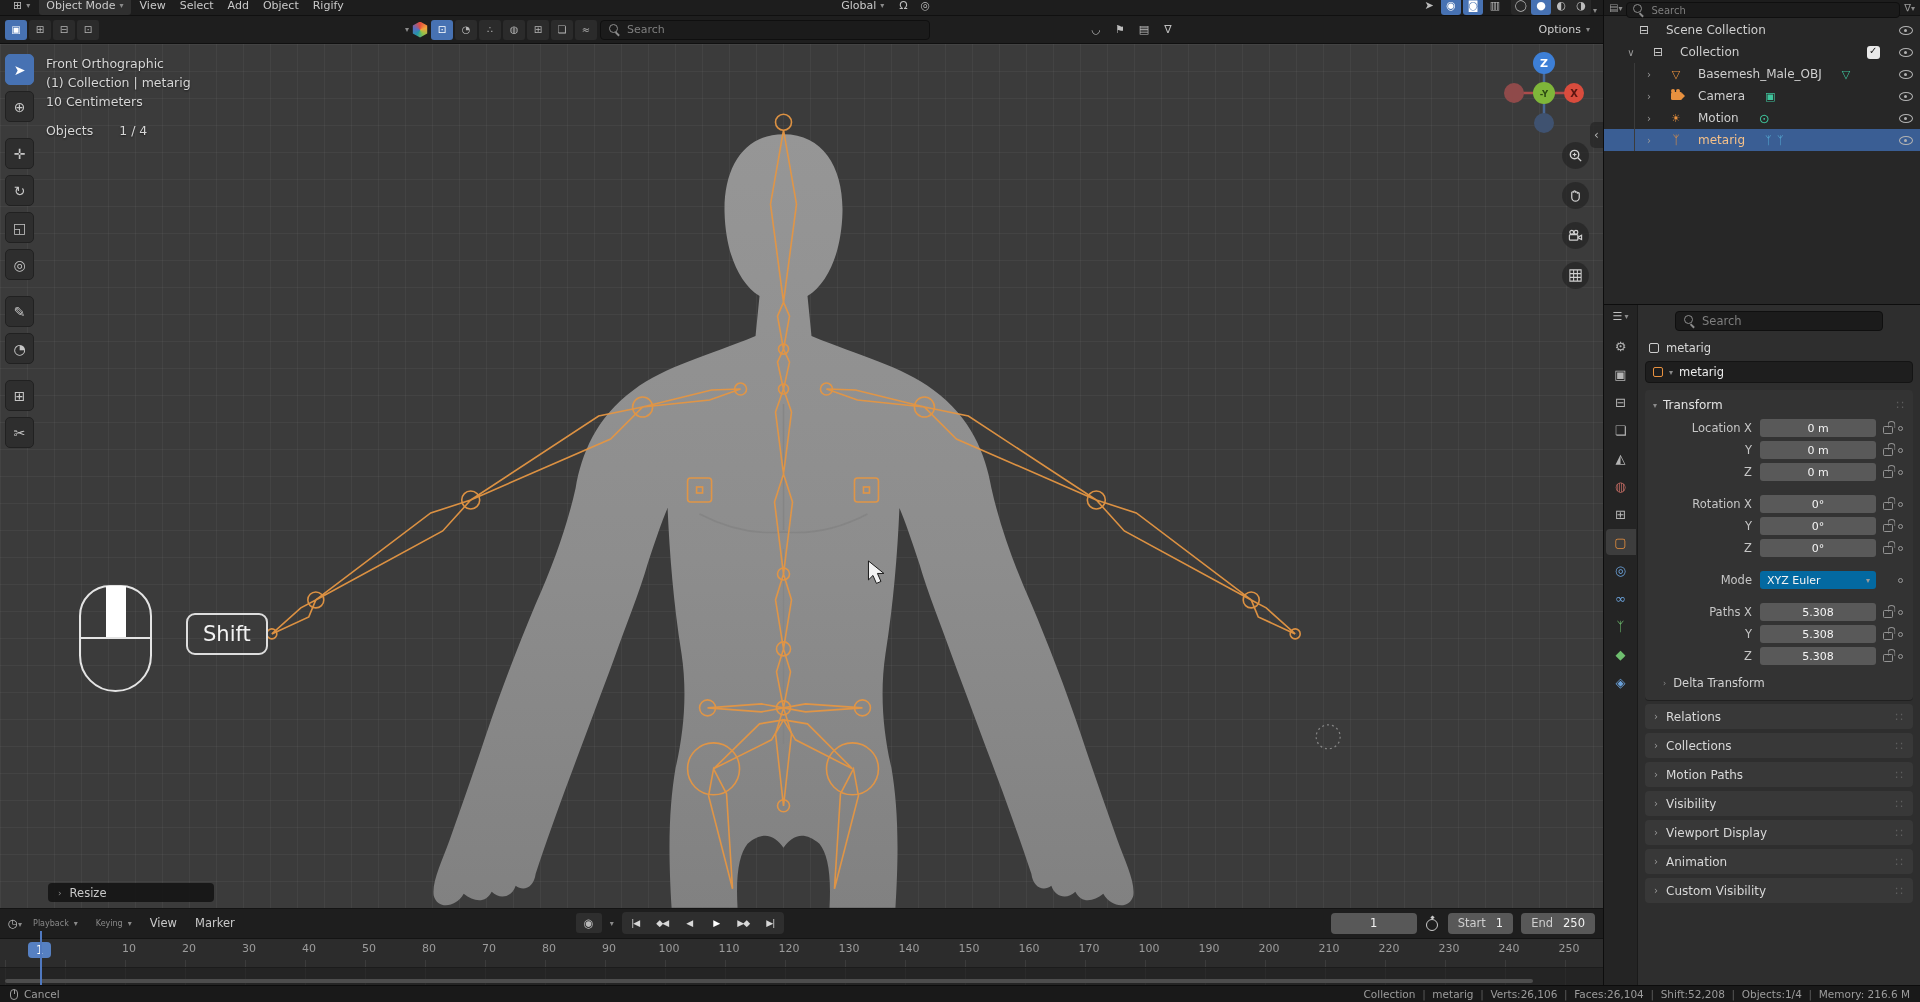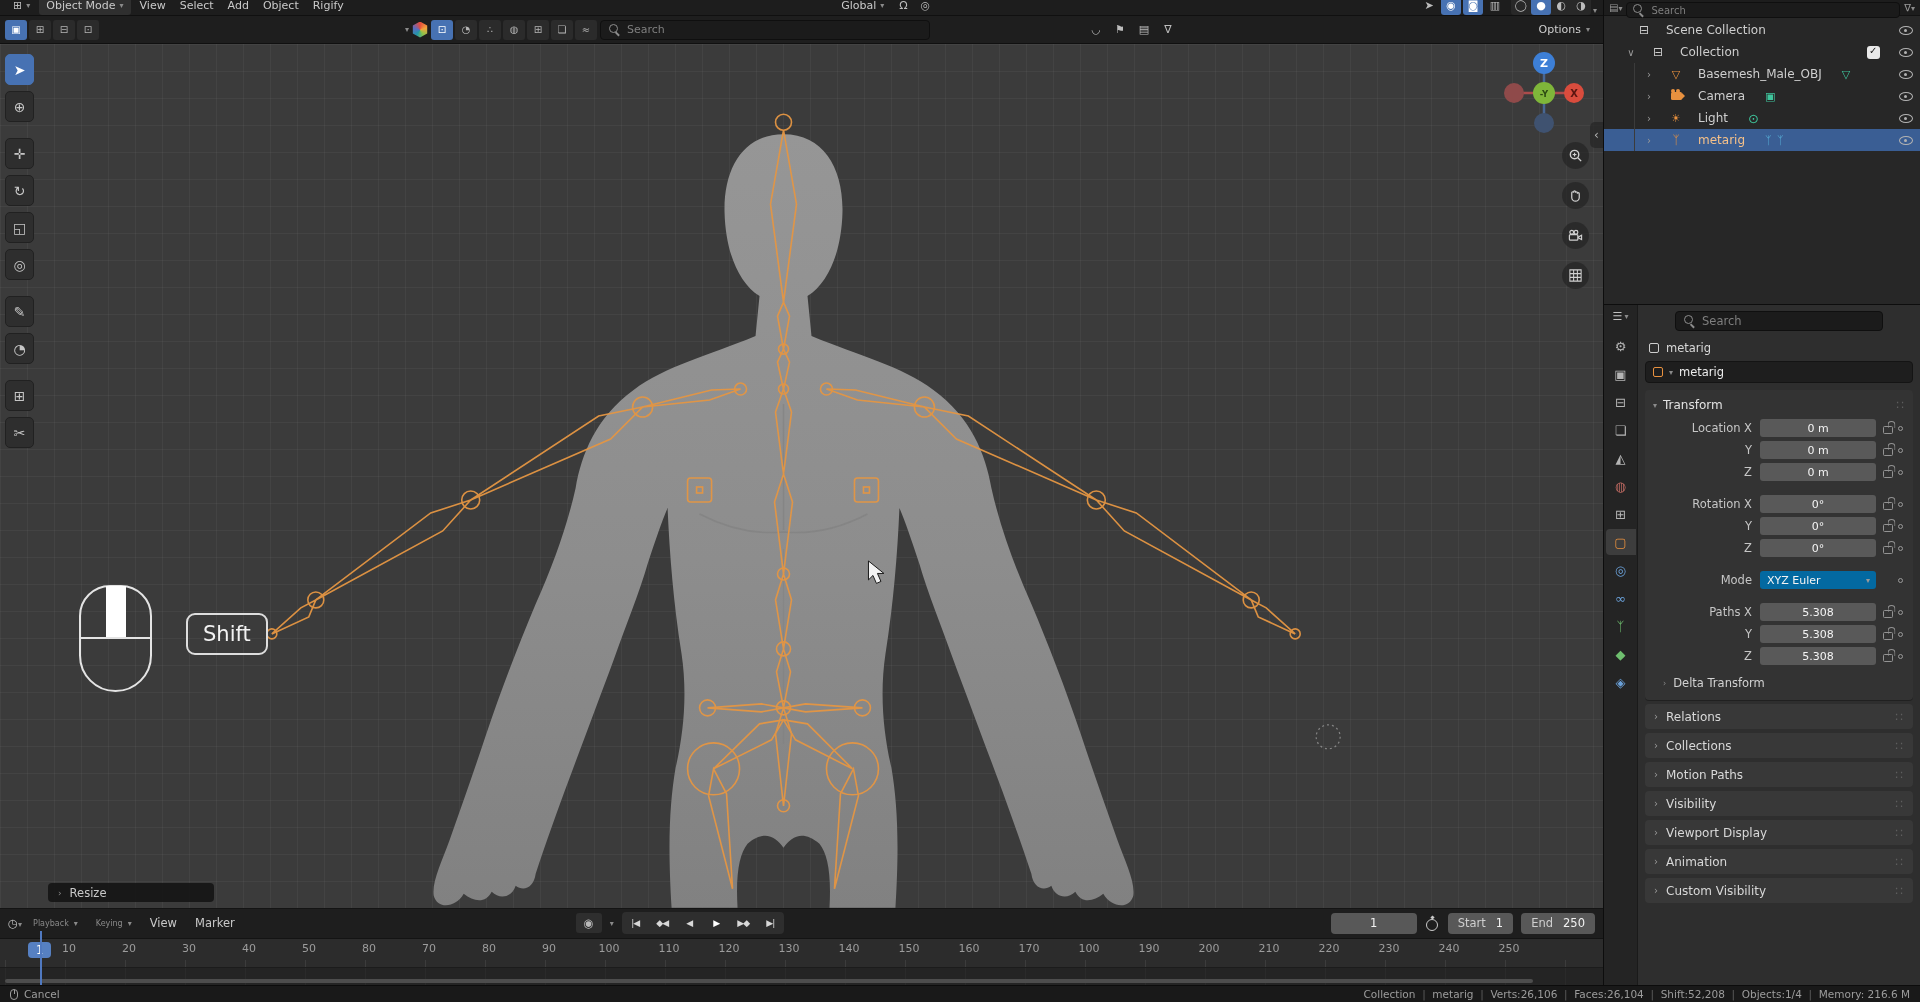--- a/index.html
+++ b/index.html
@@ -72,21 +72,21 @@
 .tp-btn:nth-child(4){color:#fff}
 .tl-right{margin-left:auto;display:flex;align-items:center;gap:8px}
 .tl-field{background:#585858;border-radius:4px;height:21px;display:flex;align-items:center;justify-content:center;color:#f2f2f2;gap:10px;padding:0 10px}
 .frame-field{width:86px}
 .stopwatch{width:15px;height:15px;position:relative}
 .stopwatch::before{content:"";position:absolute;left:1px;top:3px;width:10px;height:10px;border:1.4px solid #c9c9c9;border-radius:50%}
 .stopwatch::after{content:"";position:absolute;left:6px;top:0;width:3px;height:3px;background:#c9c9c9;transform:rotate(40deg)}
 .tl-field .flabel{color:#cfcfcf}
 #tl-ruler{height:30px;background:#2c2c2c;position:relative;border-bottom:1px solid #1c1c1c;
 background-image:linear-gradient(90deg,#3c3c3c 1px,transparent 1px);background-size:60px 7px;background-repeat:repeat-x;background-position:65px bottom}
-.ruler-labels{display:flex;padding-left:39px}
+.ruler-labels{display:flex;padding-left:99px}
 .rlabel{width:60px;text-align:center;color:#9c9c9c;font-size:11px;padding-top:3px}
 #frame-badge{position:absolute;left:28px;top:3px;background:#5680c2;color:#fff;font-size:11.5px;padding:1px 8px;border-radius:4px}
 #playhead{position:absolute;left:40px;top:22px;bottom:0;width:2px;background:#5079c0;z-index:3}
 #tl-content{height:17px;background:#242424;position:relative;background-image:linear-gradient(90deg,#2a2a2a 1px,transparent 1px);background-size:60px 100%;background-position:65px 0}
 #tl-scrollbar{position:absolute;left:5px;right:70px;bottom:2px;height:4px;background:#4d4d4d;border-radius:2px}
 
 
 #outliner{height:305px;background:#272727;border-bottom:1px solid #0d0d0d;display:flex;flex-direction:column;overflow:hidden}
 #out-header{height:16px;background:#1d1d1d;display:flex;align-items:flex-start;gap:4px;padding:2px 5px;border-bottom:1px solid #121212;color:#9a9a9a;font-size:10px}
 #out-header .search-field{flex:1;height:16px;font-size:10px;padding:0 6px}
@@ -328,20 +328,29 @@
           <span class="tool-btn">✛</span>
           <span class="tool-btn">↻</span>
           <span class="tool-btn">◱</span>
           <span class="tool-btn">◎</span>
           <span class="tool-btn">✎</span>
           <span class="tool-btn">◔</span>
           <span class="tool-btn">⊞</span>
           <span class="tool-btn">✂</span>
         </div>
 
+      <div id="vp-overlay">
+        <div>Front Orthographic</div>
+        <div>(1) Collection | metarig</div>
+        <div>10 Centimeters</div>
+        <div class="objects-line">
+          <span>Objects</span>
+          <span>1 / 4</span>
+        </div>
+      </div>
 
       <svg id="gizmo" width="86" height="86" viewBox="0 0 86 86">
         <line x1="12" y1="43" x2="74" y2="43" stroke="#c05050" stroke-width="2.5" opacity="0.85"></line>
         <line x1="43" y1="12" x2="43" y2="74" stroke="#4a6fa5" stroke-width="2.5" opacity="0.85"></line>
         <circle cx="43" cy="13" r="11" fill="#3d7fd6"></circle>
         <text x="43" y="17" text-anchor="middle" font-size="11" fill="#fff">Z</text>
         <circle cx="73" cy="43" r="10" fill="#d94c3d"></circle>
         <text x="73" y="47" text-anchor="middle" font-size="10" fill="#5a1510">X</text>
         <circle cx="13" cy="43" r="10" fill="#8f4a4a"></circle>
         <circle cx="43" cy="73" r="10" fill="#3f5270"></circle>
@@ -524,21 +533,21 @@
           <span class="data-icon"></span>
           <span class="sp"></span>
 
           <span class="eye"></span>
         </div>
           <div class="out-row child light">
           <span class="exp">›</span>
           <span class="obj-icon">
               <span class="oi"></span>
             </span>
-          <span class="olabel">Light</span>
+          <span class="olabel">Motion</span>
           <span class="data-icon"></span>
           <span class="sp"></span>
 
           <span class="eye"></span>
         </div>
           <div class="out-row child armature selected">
           <span class="exp">›</span>
           <span class="obj-icon">
               <span class="oi"></span>
             </span>

